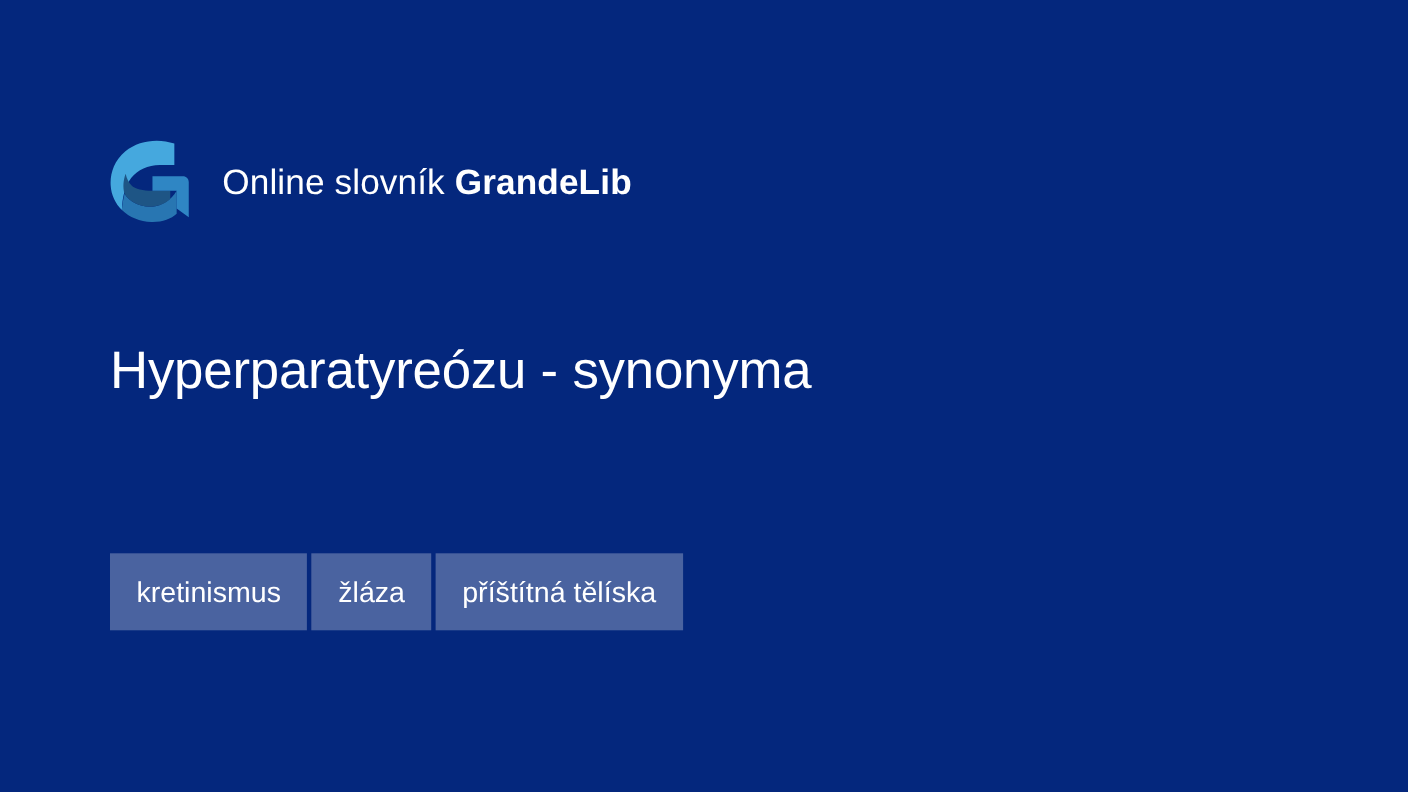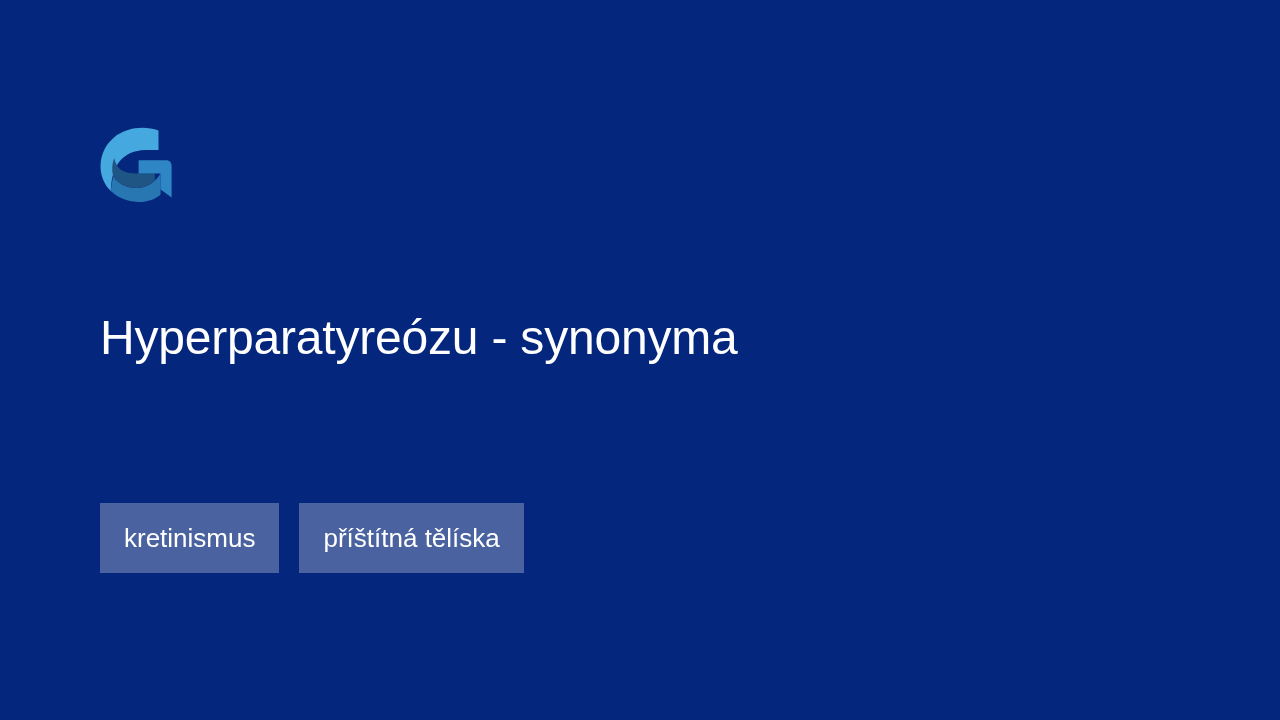--- a/index.html
+++ b/index.html
@@ -68,21 +68,21 @@
   }
 
   
   .chip-row {
     position: absolute;
     left: 100px;
     top: 503px;
     display: flex;
     flex-wrap: wrap;
     align-items: flex-start;
-    gap: 20px;
+    gap: 4px;
     width: 1080px;
   }
   .chip {
     background: #4a63a0;
     color: #ffffff;
     height: 70px;
     display: flex;
     align-items: center;
     justify-content: center;
     padding: 0 24px;
@@ -109,22 +109,26 @@
 
         <path d="M58.5 3.5 C44 -1.5 26 0.5 14 10.5 C3.5 19.2 0 31 0.6 41.5 C1.1 50.5 5 58.5 10.8 64 C11.2 52 13.6 42 19.4 34.6 C25.3 27 34.4 23.2 45.2 22.9 L58.5 22.9 Z" fill="#45a8de"></path>
 
         <path d="M10.8 64 C17.6 70.6 27.2 74.6 37.6 74.9 C47.2 75.2 55.4 72.2 60.6 67.4 L60.6 46.5 C55.4 55.2 47.2 60.4 38.2 60.9 C27.8 61.5 18.4 57.2 13.2 49.2 C12.1 54 11.2 59 10.8 64 Z" fill="#2a7ab5" opacity="0.95"></path>
 
         <path d="M13.2 49.2 C18.4 57.2 27.8 61.5 38.2 60.9 C44.6 60.5 50.4 58 54.8 54 L54.8 46.5 L38.6 46.5 C30 46.5 23 45.2 19.4 41.5 C17 39 15.2 35.5 14.2 31 C12.2 36.6 11.4 42.9 13.2 49.2 Z" fill="#1e5585"></path>
 
         <path d="M38.6 33.2 L66.2 33.2 C69.4 33.2 71.6 35.4 71.6 38.6 L71.6 70.4 L60.6 62.5 L60.6 46.5 L38.6 46.5 Z" fill="#2f86c4"></path>
       </svg>
     </span>
+    <span class="brand-text">
+      <span class="brand-light">Online slovník</span><span class="brand-bold">GrandeLib</span>
+    </span>
   </div>
 
   <h1 class="page-title">Hyperparatyreózu - synonyma</h1>
 
   <div class="chip-row">
     <a class="chip" href="#">kretinismus</a>
+    <a class="chip" href="#">žláza</a>
     <a class="chip" href="#">příštítná tělíska</a>
   </div>
 
 </div>
 
 </body></html>

